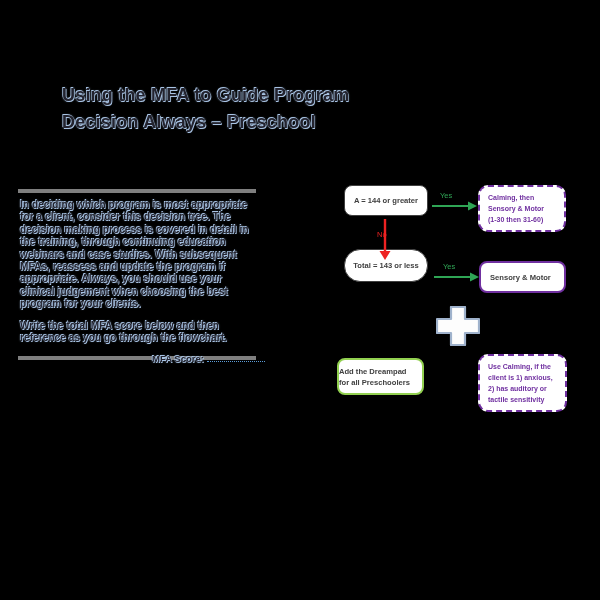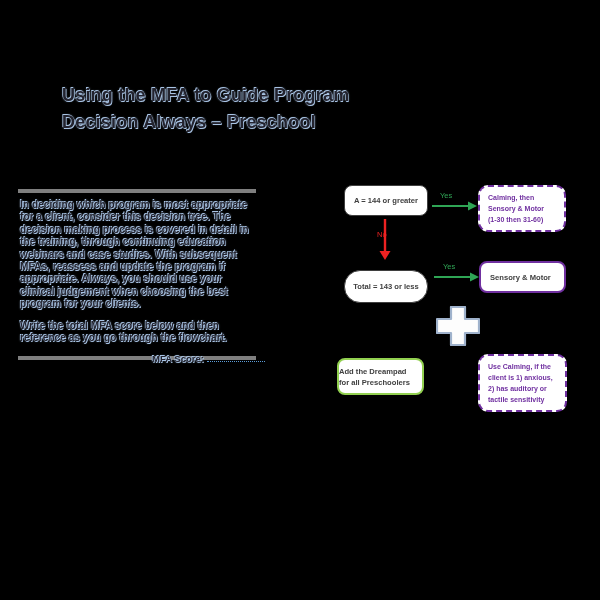--- a/index.html
+++ b/index.html
@@ -20,21 +20,21 @@
   .intro p{margin:6px 2px 9px 2px;font-size:10px;font-weight:bold;line-height:12.4px;letter-spacing:.1px;}
   .intro p + p{margin-top:0;margin-bottom:12px;}
   .score{position:absolute;left:152px;top:352px;font-size:9.5px;font-weight:bold;}
   .score-blank{display:inline-block;width:58px;height:9px;margin-left:3px;
                border-bottom:1.6px dotted var(--score-line);}
   .node{position:absolute;background:#ffffff;border-radius:8px;box-sizing:border-box;
         display:flex;flex-direction:column;justify-content:center;}
   .decision{border:1.8px solid var(--box-border);color:var(--box-text);
             font-size:7.6px;font-weight:600;align-items:center;text-align:center;}
   #d1{left:344px;top:185px;width:84px;height:31px;}
-  #d2{left:344px;top:270px;width:84px;height:33px;border-radius:16px;}
+  #d2{left:344px;top:249px;width:84px;height:33px;border-radius:16px;}
   .purple-dashed{border:2px dashed var(--purple);color:var(--purple);font-weight:bold;
                  font-size:7px;line-height:11px;border-radius:10px;padding-left:8px;}
   #r1{left:478px;top:185px;width:88px;height:47px;}
   #note{left:478px;top:354px;width:89px;height:58px;line-height:11.2px;}
   .purple-solid{border:2.2px solid var(--purple);color:var(--box-text);
                 font-size:7.6px;font-weight:600;padding-left:9px;border-radius:8px;}
   #r2{left:479px;top:261px;width:87px;height:32px;}
   .green-box{border:2.2px solid var(--light-green);color:var(--box-text);font-size:7.6px;
              font-weight:600;text-align:center;align-items:flex-start;border-radius:8px;line-height:11px;}
   #addon{left:337px;top:358px;width:87px;height:37px;}

